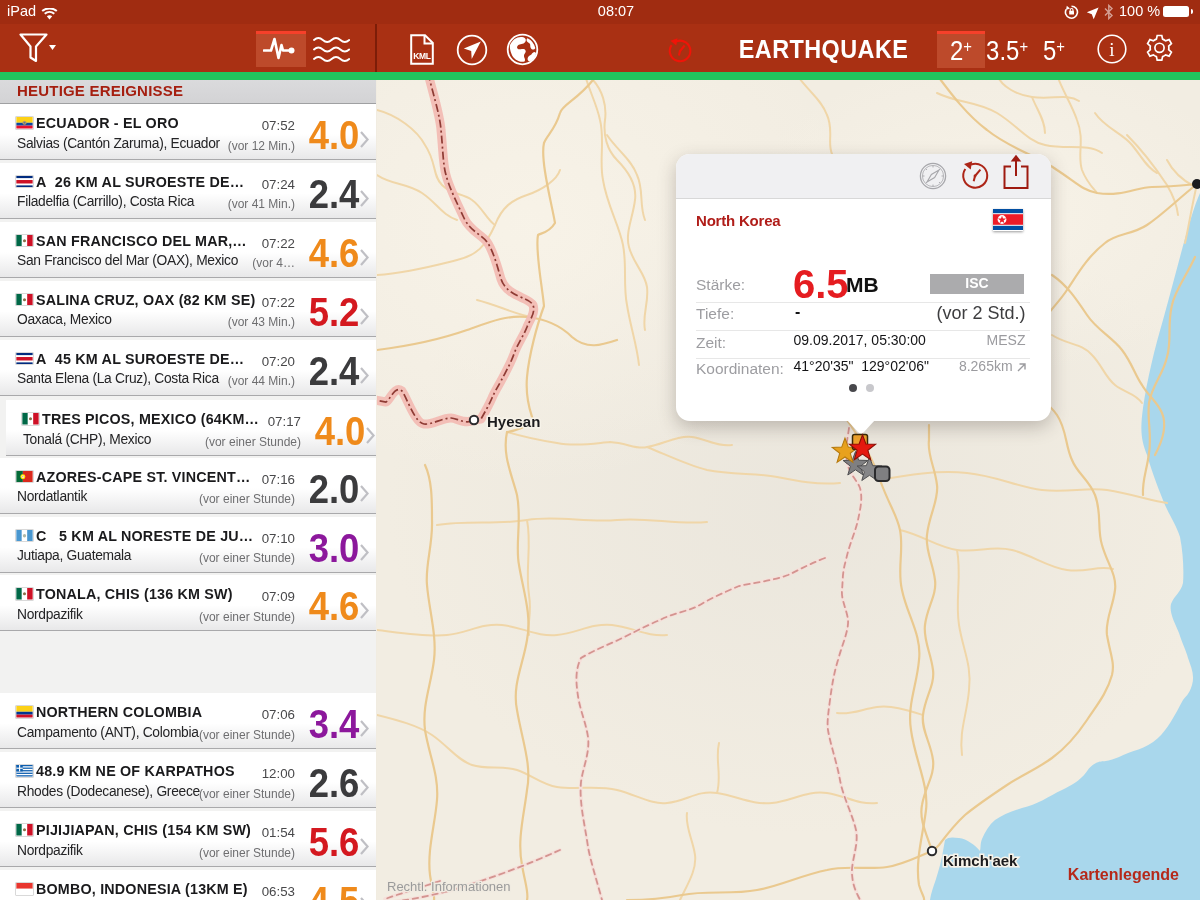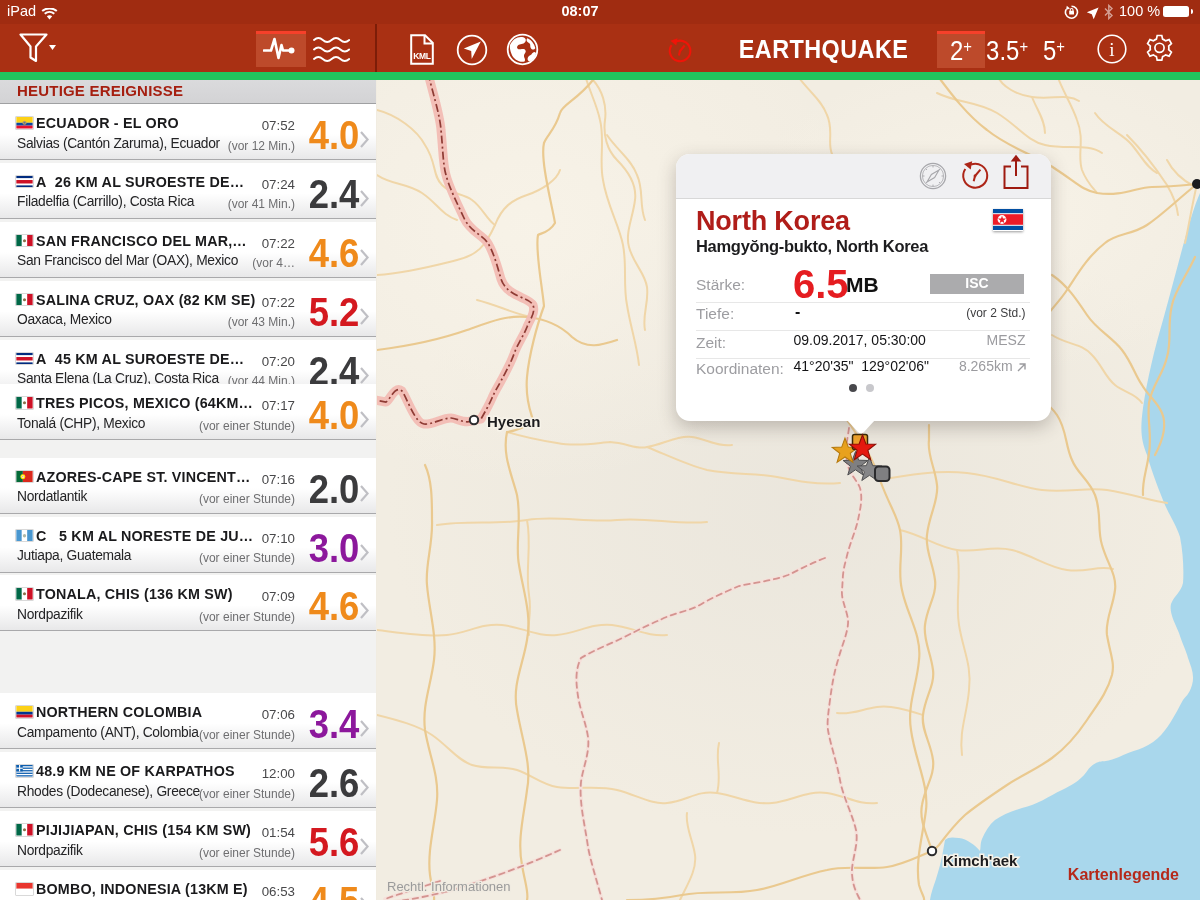--- a/index.html
+++ b/index.html
@@ -150,21 +150,21 @@
 
 <div class="abs" id="statusbar">
   <span class="abs txt" style="left:7px;top:3px;">iPad</span>
   <span class="abs" id="wifi" style="left:41px;top:6px;">
     <svg width="17" height="12" viewBox="0 0 17 12">
         <path d="M8.5,11.6 L11.2,8.3 A4.3,4.3 0 0 0 5.8,8.3 Z" fill="#fff"></path>
         <path d="M3.7,5.8 A7.5,7.5 0 0 1 13.3,5.8" fill="none" stroke="#fff" stroke-width="2"></path>
         <path d="M1.2,3 A11.5,11.5 0 0 1 15.8,3" fill="none" stroke="#fff" stroke-width="2"></path>
       </svg>
   </span>
-  <span class="abs txt" style="left:520px;top:3px;width:120px;text-align:center;font-weight:700;">08:07</span>
+  <span class="abs txt" style="left:556px;top:3px;width:120px;text-align:center;font-weight:400;">08:07</span>
   <span class="abs" style="left:1064px;top:5px;">
     <svg width="15" height="15" viewBox="0 0 15 15">
         <path d="M7.5,1.2 A6,6 0 1 1 2.2,4.3" fill="none" stroke="#fff" stroke-width="1.6"></path>
         <path d="M2.8,0.8 L2.0,5.0 L6.0,3.6 Z" fill="#fff"></path>
         <rect x="5.2" y="5.8" width="4.8" height="3.8" rx="0.7" fill="#fff"></rect>
         <path d="M6.2,6 V4.9 a1.4,1.4 0 0 1 2.8,0 V6" fill="none" stroke="#fff" stroke-width="1.1"></path>
       </svg>
   </span>
   <span class="abs" style="left:1086px;top:6px;">
     <svg width="13" height="13" viewBox="0 0 13 13">
@@ -325,21 +325,21 @@
       </svg>
 <div class="rt">A&nbsp;&nbsp;45 KM AL SUROESTE DE…</div>
       <div class="rtime">07:20</div>
 <div class="rsub">Santa Elena (La Cruz), Costa Rica</div>
       <div class="rago">(vor 44 Min.)</div>
 <div class="rmag mbk">2.4</div>
       <svg class="chev" width="9" height="17" viewBox="0 0 9 17">
         <path d="M1,1 L7.6,8.5 L1,16" fill="none" stroke="#bfbfc4" stroke-width="2.2"></path>
       </svg>
 </div>
-<div class="abs row" style="top:309px;">
+<div class="abs row" style="top:325px;margin-left:6px;">
 <svg class="flag" viewBox="0 0 17 12">
         <rect width="5.7" height="12" fill="#006847"></rect>
         <rect x="5.7" width="5.6" height="12" fill="#fff"></rect>
         <rect x="11.3" width="5.7" height="12" fill="#ce1126"></rect>
         <circle cx="8.5" cy="6" r="1.6" fill="#8a7048"></circle>
       </svg>
 <div class="rt">TRES PICOS, MEXICO (64KM…</div>
       <div class="rtime">07:17</div>
 <div class="rsub">Tonalá (CHP), Mexico</div>
       <div class="rago">(vor einer Stunde)</div>
@@ -497,30 +497,29 @@
   </div>
   <div class="abs" style="left:317px;top:55px;width:30px;height:21.5px;box-shadow:0 1px 2.5px rgba(0,0,0,.4);">
     <svg width="30" height="21" viewBox="0 0 30 21">
       <rect width="30" height="21" fill="#024fa2"></rect>
       <rect y="4.2" width="30" height="12.6" fill="#fff"></rect>
       <rect y="5.2" width="30" height="10.6" fill="#ed1c27"></rect>
       <circle cx="9" cy="10.5" r="4.4" fill="#fff"></circle>
       <path d="M9,6.7 L10,9.6 L13.1,9.6 L10.6,11.4 L11.5,14.3 L9,12.5 L6.5,14.3 L7.4,11.4 L4.9,9.6 L8,9.6 Z" fill="#ed1c27"></path>
     </svg>
   </div>
-  <div class="abs" style="left:20px;top:54.5px;font-size:27px;line-height:24px;font-weight:bold;color:#b01d19;letter-spacing:-0.2px;">North Korea</div>
-  <div class="abs" style="left:20px;top:82.5px;font-size:16.5px;line-height:19px;font-weight:bold;color:#1c1c1e;letter-spacing:-0.3px;">Hamgyŏng-bukto, North Korea</div>
+  <div class="abs" style="left:20px;top:54.5px;font-size:15px;line-height:24px;font-weight:bold;color:#b01d19;letter-spacing:-0.2px;">North Korea</div>
   <div class="lbl" style="left:20px;top:121.5px;">Stärke:</div>
   <div class="abs" style="left:117px;top:113.5px;font-size:40px;line-height:32px;font-weight:bold;color:#e51c20;">6.5</div>
   <div class="abs" style="left:170px;top:119.5px;font-size:21px;line-height:22px;font-weight:bold;color:#111;">MB</div>
   <div class="abs" style="left:254px;top:120px;width:94px;height:19.5px;background:#ababad;color:#fff;font-size:14px;font-weight:bold;text-align:center;line-height:19.5px;">ISC</div>
   <div class="sep" style="top:148px;"></div>
   <div class="lbl" style="left:20px;top:151px;">Tiefe:</div>
   <div class="blk" style="left:119px;top:150px;font-weight:bold;font-size:16px;">-</div>
-  <div class="blk" style="right:25.5px;top:150.5px;font-size:12px;color:#3d3d3f;">(vor 2 Std.)</div>
+  <div class="blk" style="right:25.5px;top:150.5px;font-size:18px;color:#3d3d3f;">(vor 2 Std.)</div>
   <div class="sep" style="top:176px;"></div>
   <div class="lbl" style="left:20px;top:179.5px;">Zeit:</div>
   <div class="blk" style="left:117.5px;top:177.6px;">09.09.2017, 05:30:00</div>
   <div class="gry" style="right:25.5px;top:177.6px;">MESZ</div>
   <div class="sep" style="top:204px;"></div>
   <div class="lbl" style="left:20px;top:206px;">Koordinaten:</div>
   <div class="blk" style="left:117.5px;top:204px;">41°20'35"&nbsp;&nbsp;129°02'06"</div>
   <div class="gry" style="right:25.5px;top:204px;">8.265km&nbsp;<svg width="9" height="9" viewBox="0 0 9 9" style="vertical-align:-0.5px;">
         <path d="M1,8 L7.5,1.5 M2.5,1 L8,1 L8,6.5" fill="none" stroke="#9b9b9f" stroke-width="1.4"></path>
       </svg></div>

